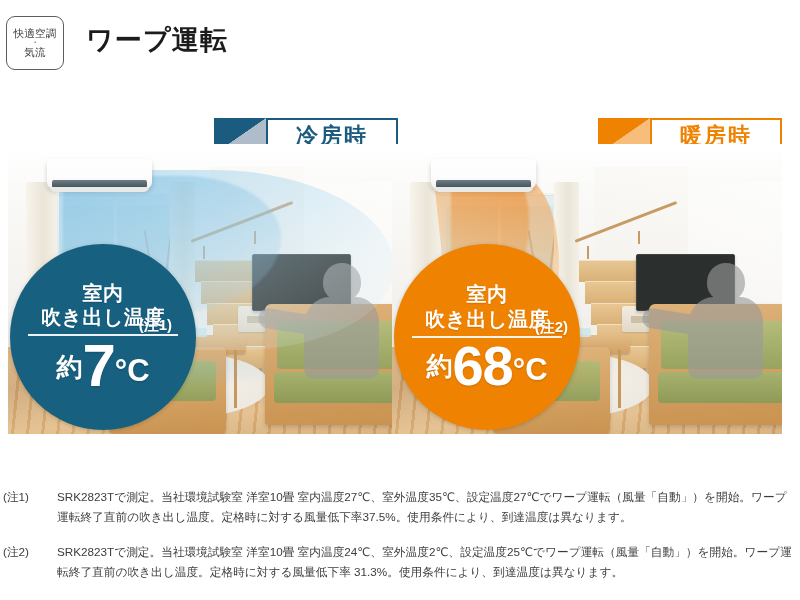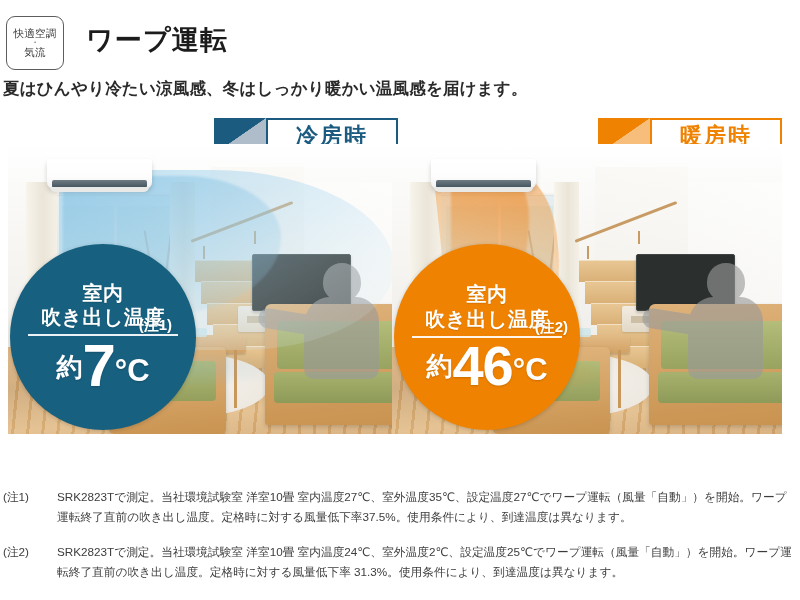--- a/index.html
+++ b/index.html
@@ -221,21 +221,20 @@
 
   <div class="header">
     <div class="cat-badge">
       <span>快適空調</span>
       <span class="dot">・</span>
       <span>気流</span>
     </div>
     <div class="page-title">ワープ運転</div>
   </div>
 
-  <div class="lead">夏はひんやり冷たい涼風感、冬はしっかり暖かい温風感を届けます。</div>
 
   <div class="panels">
 
     <div class="panel cool">
 
       <div class="mode-tag">
         <div class="tag-wedge"></div>
         <div class="tag-box">冷房時</div>
       </div>
 
@@ -399,21 +398,21 @@
         </div>
 
         <div class="temp-circle">
           <div class="tc-top">
             <div>室内</div>
             <div>吹き出し温度</div>
           </div>
           <div class="tc-rule"></div>
           <div class="tc-bot">
             <span class="tc-yaku">約</span>
-            <span class="tc-num wide">46</span>
+            <span class="tc-num wide">68</span>
             <span class="tc-unit">°C</span>
             <span class="tc-note">(注2)</span>
           </div>
         </div>
       </div>
     </div>
 
   </div>
 
 

